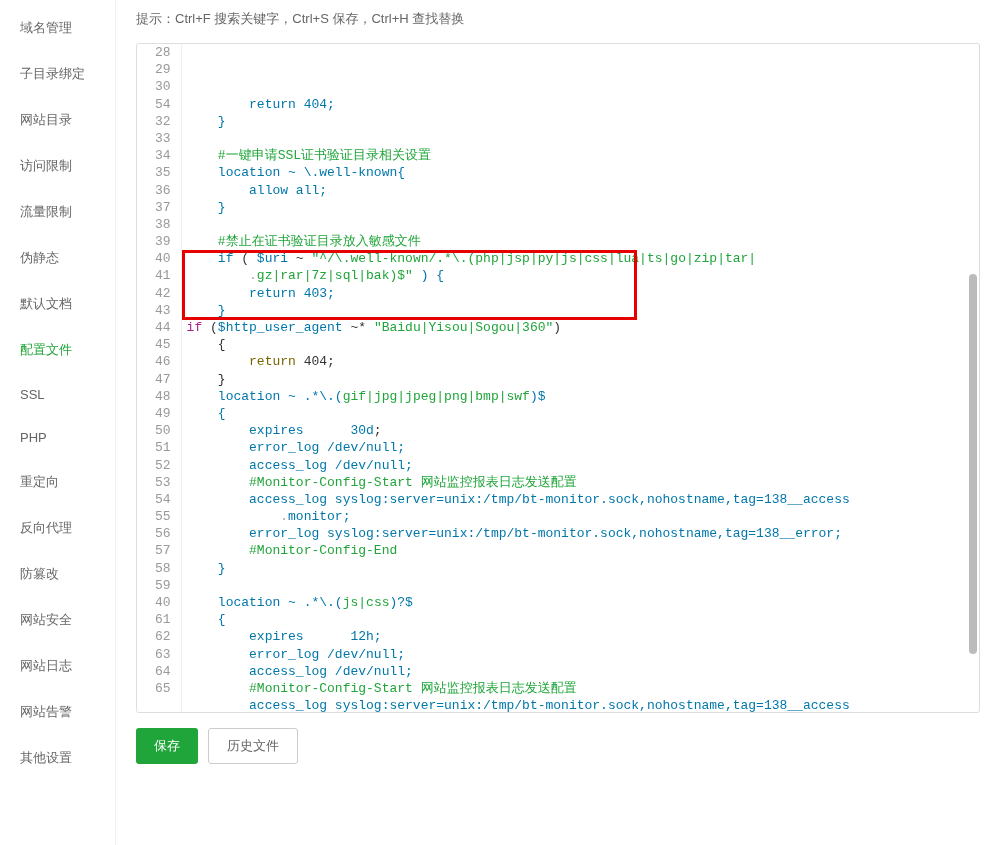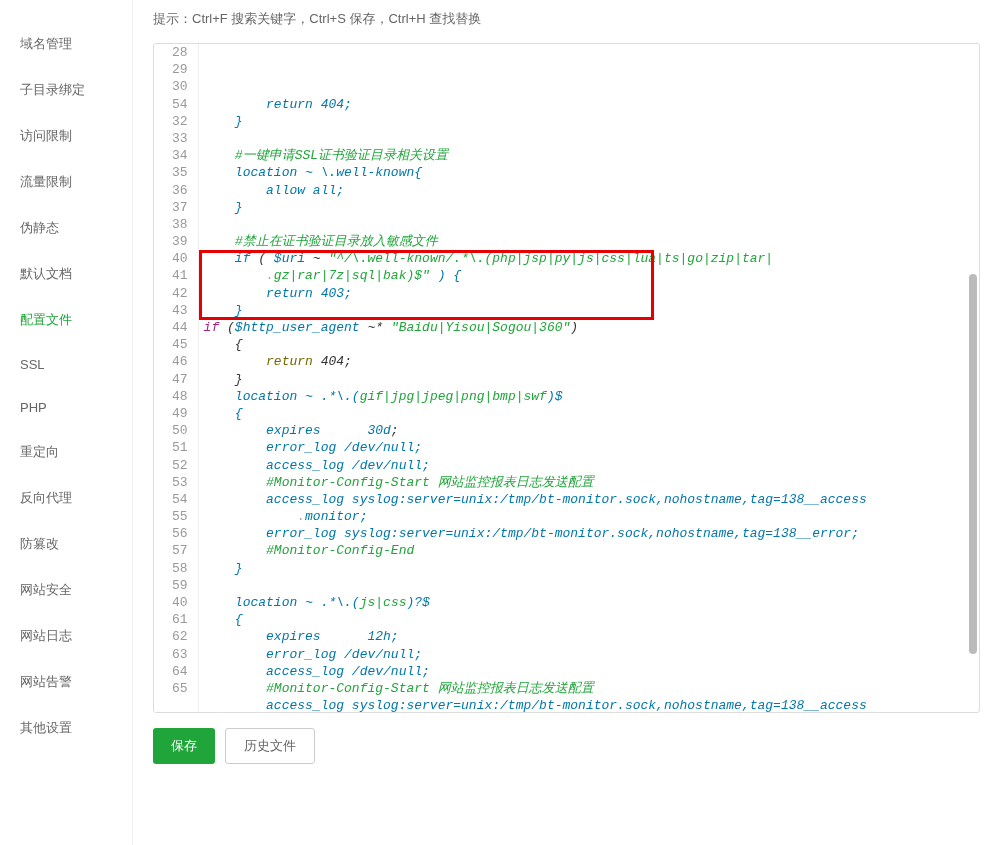--- a/index.html
+++ b/index.html
@@ -1,27 +1,27 @@
 <!DOCTYPE html>
 <html><head>
 <meta charset="utf-8">
 <style>
 * { margin: 0; padding: 0; box-sizing: border-box; }
 body { font-family: "Microsoft YaHei", -apple-system, sans-serif; font-size: 13px; color: #333; background: #fff; }
 .container { display: flex; width: 1000px; height: 845px; }
-.sidebar { width: 133px; background: #fff; border-right: 1px solid #f0f0f0; padding-top: 21px; }
+.sidebar { width: 116px; background: #fff; border-right: 1px solid #f0f0f0; padding-top: 5px; }
 .sidebar-item { padding: 14px 20px; font-size: 13px; color: #666; cursor: pointer; }
 .sidebar-item.active { color: #20a53a; }
 .main { flex: 1; padding: 10px 20px 20px 20px; display: flex; flex-direction: column; }
 .hint { color: #666; font-size: 13px; margin-bottom: 15px; }
 .editor-wrap { border: 1px solid #ddd; border-radius: 3px; height: 670px; position: relative; overflow: hidden; }
 .editor { display: flex; font-family: Consolas, "Courier New", monospace; font-size: 13px; line-height: 17.2px; height: 100%; overflow-y: auto; overflow-x: hidden; }
 .gutter { background: #fff; color: #999; text-align: right; padding: 0 10px 0 18px; user-select: none; border-right: 1px solid #eee; flex-shrink: 0; }
 .gutter div { height: 17.2px; }
-.code { padding-left: 5px; flex: 1; color: #333; position: relative; white-space: pre; font-style: italic; }
+.code { padding-left: 5px; flex: 1; color: #333; position: relative; white-space: pre; }
 .code-line { height: 17.2px; position: relative; }
 .highlight-box { position: absolute; border: 3px solid #e60000; left: 0; width: 455px; top: 206px; height: 70px; z-index: 5; pointer-events: none; }
 .kw { color: #0077aa; }
 .var { color: #0077aa; }
 .green { color: #20a53a; }
 .comment { color: #aaa; }
 .prop { color: #776600; }
 .pink { color: #aa2288; }
 .buttons { margin-top: 15px; display: flex; gap: 10px; }
 .btn { padding: 8px 18px; border-radius: 3px; font-size: 13px; cursor: pointer; border: none; }
@@ -30,20 +30,21 @@
 .footer-note { margin-top: 18px; color: #888; font-size: 13px; }
 .scrollbar-track { position: absolute; right: 2px; top: 230px; width: 8px; height: 380px; background: #bbb; border-radius: 4px; }
 </style>
 </head>
 <body>
 
 <div class="container">
   <div class="sidebar" id="sidebar">
       <div class="sidebar-item">域名管理</div>
       <div class="sidebar-item">子目录绑定</div>
+      <div class="sidebar-item">网站目录</div>
       <div class="sidebar-item">访问限制</div>
       <div class="sidebar-item">流量限制</div>
       <div class="sidebar-item">伪静态</div>
       <div class="sidebar-item">默认文档</div>
       <div class="sidebar-item active">配置文件</div>
       <div class="sidebar-item">SSL</div>
       <div class="sidebar-item">PHP</div>
       <div class="sidebar-item">重定向</div>
       <div class="sidebar-item">反向代理</div>
       <div class="sidebar-item">防篡改</div>

